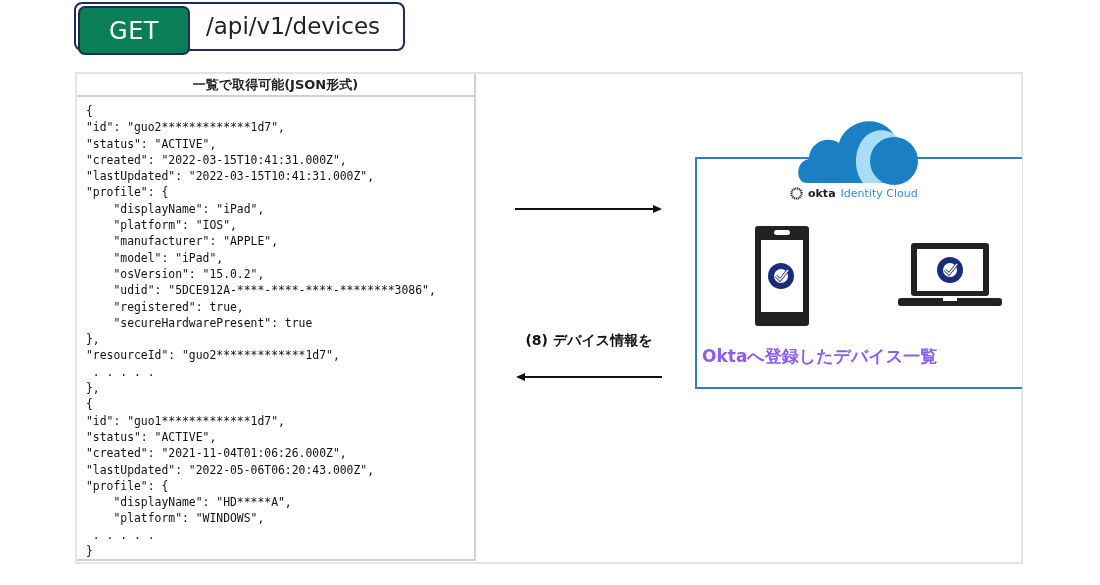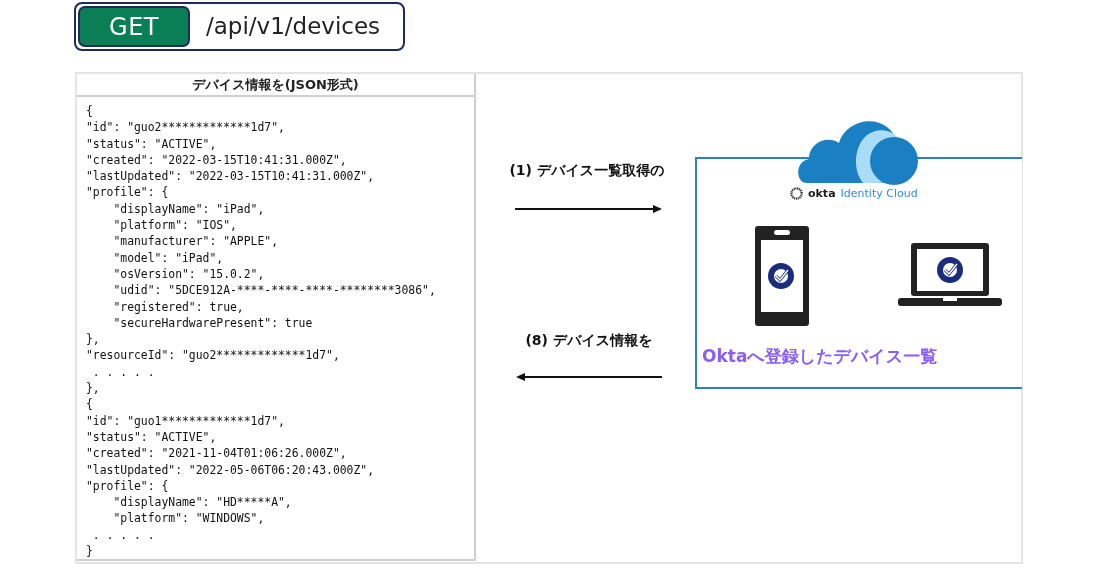--- a/index.html
+++ b/index.html
@@ -5,21 +5,21 @@
   * { box-sizing: border-box; margin: 0; padding: 0; }
   html, body { width: 1100px; height: 585px; background: #ffffff; overflow: hidden; }
   body { position: relative; font-family: "DejaVu Sans", "Liberation Sans", sans-serif; color: #1a1a1a; }
 
   
   .endpoint {
     position: absolute; left: 74px; top: 2px; width: 331px; height: 49px;
     border: 2px solid #1f2a5c; border-radius: 8px; background: #fff;
   }
   .method {
-    position: absolute; left: 2px; top: 2px; width: 112px; height: 41px;
+    position: absolute; left: 2px; top: 2px; width: 112px; height: 49px;
     background: #0a7f56; border: 2px solid #1f2a5c; border-radius: 7px;
     color: #ffffff; font-family: "DejaVu Sans", sans-serif; font-size: 24px;
     display: flex; align-items: center; justify-content: center; letter-spacing: 0.5px;
   }
   .path {
     position: absolute; left: 130px; top: 0; height: 45px; line-height: 45px;
     font-family: "DejaVu Sans", sans-serif; font-size: 23px; color: #222;
   }
 
   
@@ -74,26 +74,25 @@
 <body>
 
 <div class="endpoint">
   <div class="method">GET</div>
   <div class="path">/api/v1/devices</div>
 </div>
 
 <div class="frame"></div>
 
 <div class="json-panel">
-  <div class="json-title">デバイス情報を(JSON形式)</div>
+  <div class="json-title">一覧で取得可能(JSON形式)</div>
   <div class="json-body" id="json-body"><span class="json-line">{</span><span class="json-line">"id": "guo2*************1d7",</span><span class="json-line">"status": "ACTIVE",</span><span class="json-line">"created": "2022-03-15T10:41:31.000Z",</span><span class="json-line">"lastUpdated": "2022-03-15T10:41:31.000Z",</span><span class="json-line">"profile": {</span><span class="json-line">    "displayName": "iPad",</span><span class="json-line">    "platform": "IOS",</span><span class="json-line">    "manufacturer": "APPLE",</span><span class="json-line">    "model": "iPad",</span><span class="json-line">    "osVersion": "15.0.2",</span><span class="json-line">    "udid": "5DCE912A-****-****-****-********3086",</span><span class="json-line">    "registered": true,</span><span class="json-line">    "secureHardwarePresent": true</span><span class="json-line">},</span><span class="json-line">"resourceId": "guo2*************1d7",</span><span class="json-line"> . . . . .</span><span class="json-line">},</span><span class="json-line">{</span><span class="json-line">"id": "guo1*************1d7",</span><span class="json-line">"status": "ACTIVE",</span><span class="json-line">"created": "2021-11-04T01:06:26.000Z",</span><span class="json-line">"lastUpdated": "2022-05-06T06:20:43.000Z",</span><span class="json-line">"profile": {</span><span class="json-line">    "displayName": "HD*****A",</span><span class="json-line">    "platform": "WINDOWS",</span><span class="json-line"> . . . . .</span><span class="json-line">}</span></div>
 </div>
 
 <div class="caption" style="left:487px; top:161px;">
-  <div>(1) デバイス一覧取得の</div>
 </div>
 <svg class="arrow" style="left:514px; top:204px;" width="150" height="10">
   <line x1="1" y1="5" x2="140" y2="5" stroke="#111" stroke-width="1.8"></line>
   <polygon points="148,5 139,1 139,9" fill="#111"></polygon>
 </svg>
 
 <div class="caption" style="left:489px; top:331px;">
   <div>(8) デバイス情報を</div>
 </div>
 <svg class="arrow" style="left:514px; top:372px;" width="150" height="10">

